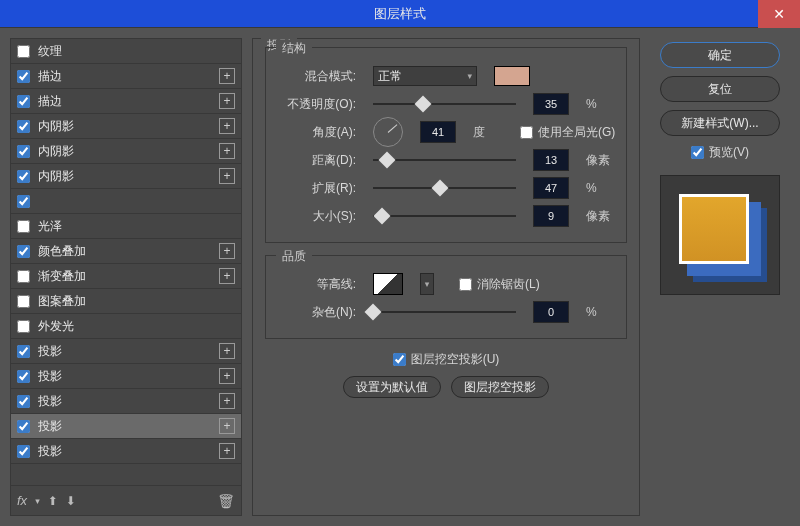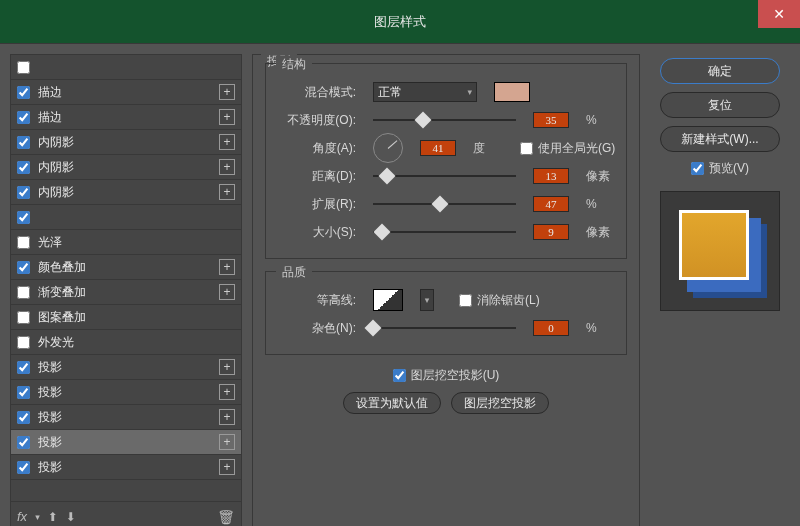--- a/index.html
+++ b/index.html
@@ -1,17 +1,17 @@
 <!DOCTYPE html>
 <html><head>
 <meta charset="utf-8">
 <style>
 * { box-sizing: border-box; margin: 0; padding: 0; font-family: "Microsoft YaHei", sans-serif; }
 body { background: #535353; width: 800px; height: 526px; overflow: hidden; font-size: 12px; color: #e8e8e8; }
-.titlebar { height: 44px; background: #14532d; display: flex; align-items: center; justify-content: center; position: relative; border-bottom: 1px solid #383838; }
+.titlebar { height: 28px; background: #1d4ed8; display: flex; align-items: center; justify-content: center; position: relative; border-bottom: 1px solid #383838; }
 .titlebar .title { color: #e8e8e8; font-size: 13px; }
 .closebtn { position: absolute; right: 0; top: 0; width: 42px; height: 28px; background: #c94f4f; display: flex; align-items: center; justify-content: center; color: #fff; font-size: 14px; cursor: pointer; }
 .content { display: flex; height: 498px; padding: 10px; gap: 10px; }
 .left { width: 232px; display: flex; flex-direction: column; border: 1px solid #383838; background: #454545; }
 .stylelist { flex: 1; overflow: hidden; }
 .row { height: 25px; display: flex; align-items: center; padding: 0 6px; border-bottom: 1px solid #383838; background: #454545; }
 .row.sel { background: #6a6a6a; }
 .row input[type=checkbox] { width: 13px; height: 13px; margin-right: 8px; accent-color: #3b7cc9; }
 .row .lbl { flex: 1; color: #e8e8e8; }
 .row .addicon { width: 16px; height: 16px; border: 1px solid #999; display: flex; align-items: center; justify-content: center; color: #ccc; font-size: 12px; cursor: pointer; }
@@ -25,21 +25,21 @@
 .fieldset { border: 1px solid #383838; padding: 16px 10px 10px 10px; margin-bottom: 12px; position: relative; }
 .fieldset .fslabel { position: absolute; top: -8px; left: 10px; background: #535353; padding: 0 6px; color: #ccc; font-size: 12px; }
 .frow { display: flex; align-items: center; height: 24px; margin-bottom: 4px; gap: 17px; }
 .flabel { width: 80px; text-align: right; color: #d8d8d8; }
 .select { width: 104px; height: 20px; background: #3f3f3f; border: 1px solid #282828; color: #e8e8e8; padding: 0 4px; display: flex; align-items: center; justify-content: space-between; cursor: pointer; }
 .select .car { font-size: 9px; color: #aaa; }
 .swatch { width: 36px; height: 20px; background: #d4a590; border: 1px solid #000; cursor: pointer; }
 .slider { flex: 1; height: 16px; position: relative; min-width: 90px; }
 .slider .track { position: absolute; top: 7px; left: 0; right: 0; height: 2px; background: #2a2a2a; }
 .slider .thumb { position: absolute; top: 2px; width: 12px; height: 12px; background: #ddd; transform: translateX(-50%) rotate(45deg); }
-.numbox { width: 36px; height: 16px; background: #c2410c; border: 1px solid #282828; color: #e8e8e8; text-align: center; font-size: 11px; font-family: Liberation Serif, serif; }
+.numbox { width: 36px; height: 22px; background: #0f172a; border: 1px solid #282828; color: #e8e8e8; text-align: center; font-size: 11px; }
 .unit { color: #ccc; width: 30px; }
 .angledial { width: 30px; height: 30px; border: 1px solid #888; border-radius: 50%; position: relative; }
 .angledial .hand { position: absolute; top: 50%; left: 50%; width: 12px; height: 1px; background: #ccc; transform-origin: left center; transform: rotate(-41deg); }
 .chk { display: flex; align-items: center; gap: 5px; color: #d8d8d8; }
 .chk input { width: 13px; height: 13px; accent-color: #3b7cc9; }
 .contour { width: 30px; height: 22px; background: linear-gradient(135deg,#fff 50%,#333 50%); border: 1px solid #000; cursor: pointer; }
 .contourdrop { width: 14px; height: 22px; background: #3f3f3f; border: 1px solid #282828; display:flex; align-items:center; justify-content:center; cursor:pointer; color:#aaa; font-size:9px;}
 .btnrow { display: flex; justify-content: center; gap: 10px; margin-top: 8px; }
 .btn { height: 22px; padding: 0 12px; background: #4a4a4a; border: 1px solid #2a2a2a; border-radius: 11px; color: #e8e8e8; display: flex; align-items: center; cursor: pointer; font-size: 12px; }
 .right { width: 140px; display: flex; flex-direction: column; gap: 8px; align-items: center; padding-top: 4px; }
@@ -58,20 +58,21 @@
   <div class="closebtn">
     <span>✕</span>
   </div>
 </div>
 
 <div class="content">
   <div class="left">
     <div class="stylelist" id="stylelist">
         <div class="row">
           <input type="checkbox" style="">
+          <span class="lbl">纹理</span>
         </div>
         <div class="row">
           <input type="checkbox" checked="" style="">
           <span class="lbl">描边</span>
           <span class="addicon">+</span>
         </div>
         <div class="row">
           <input type="checkbox" checked="" style="">
           <span class="lbl">描边</span>
           <span class="addicon">+</span>

